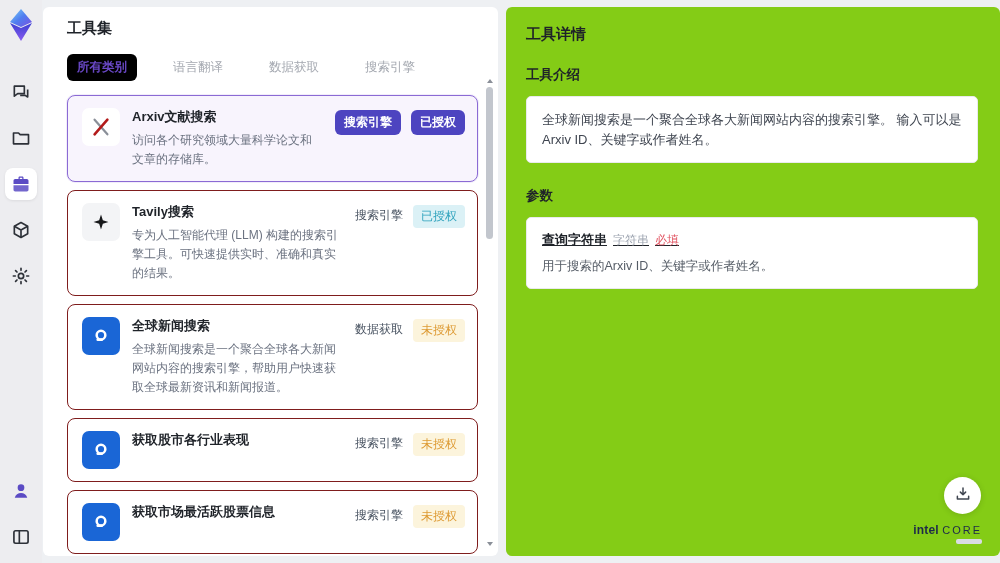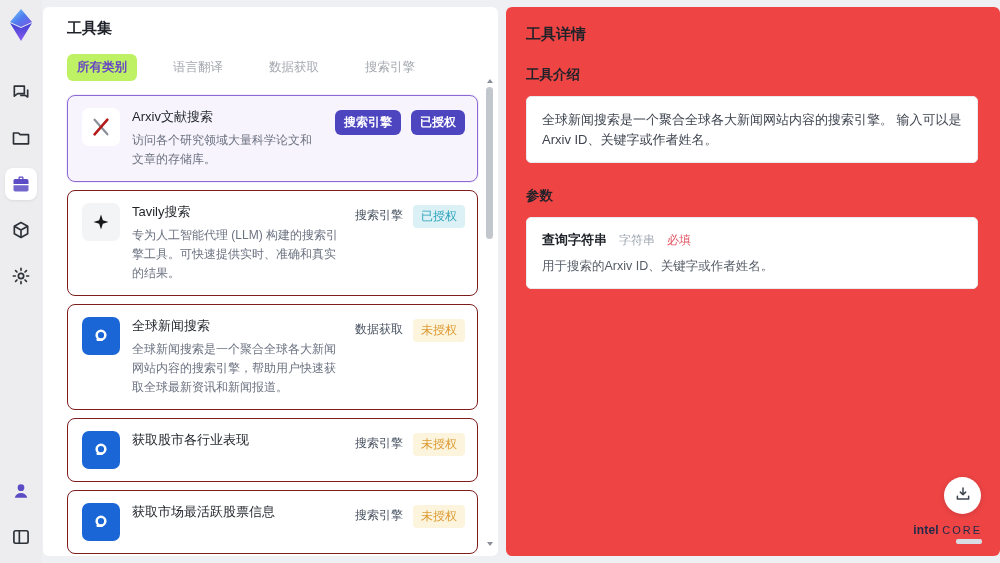--- a/index.html
+++ b/index.html
@@ -11,58 +11,58 @@
   .rail { width:42px; background:#ededf0; display:flex; flex-direction:column; align-items:center; flex-shrink:0; padding:8px 0; }
   .rail-logo { width:30px; height:34px; margin-bottom:34px; }
   .rail-btn { width:32px; height:32px; border-radius:8px; display:flex; align-items:center; justify-content:center; margin-bottom:14px; cursor:pointer; }
   .rail-btn svg { display:block; }
   .rail-btn.active { background:#ffffff; box-shadow:0 1px 3px rgba(0,0,0,.08); }
   .rail-spacer { flex:1; }
 
   
   .main { flex:1; display:flex; gap:8px; padding:7px 0 7px 1px; min-width:0; }
   .left-panel { width:455px; background:#ffffff; border-radius:6px; position:relative; display:flex; flex-direction:column; overflow:hidden; flex-shrink:0; }
-  .right-panel { flex:1; background:#ef4444; border-radius:6px; position:relative; padding:18px 22px 0 20px; overflow:hidden; }
+  .right-panel { flex:1; background:#84cc16; border-radius:6px; position:relative; padding:18px 22px 0 20px; overflow:hidden; }
 
   
   .lp-title { font-size:15px; font-weight:bold; padding:12px 24px 0 24px; }
   .tabs { display:flex; align-items:center; gap:26px; padding:16px 24px 12px 24px; }
   .tab { font-size:12.5px; color:#a4a8b0; cursor:pointer; padding:5px 10px; border-radius:6px; white-space:nowrap; }
-  .tab.active { background:#bef264; color:#6847c4; font-weight:bold; }
+  .tab.active { background:#000000; color:#6847c4; font-weight:bold; }
 
   
   .cards { flex:1; overflow:hidden; padding:2px 20px 0 24px; display:flex; flex-direction:column; gap:8px; }
   .card { background:#ffffff; border:1px solid #7f1d1d; border-radius:8px; padding:12px 12px 12px 14px; display:flex; gap:12px; cursor:pointer; flex-shrink:0; }
   .card.selected { border:1.5px solid #8b6ad4; background:#f8f4fd; box-shadow:0 0 0 1px rgba(139,106,212,.12); }
   .tool-ic { width:38px; height:38px; border-radius:7px; background:#f3f4f6; display:flex; align-items:center; justify-content:center; flex-shrink:0; }
   .tool-ic.white { background:#ffffff; }
   .tool-ic.blue { background:#1a66d6; }
   .card-body { flex:1; min-width:0; }
-  .card-title { font-size:13px; font-weight:normal; margin-bottom:5px; color:#1f2329; }
+  .card-title { font-size:13px; font-weight:bold; margin-bottom:5px; color:#1f2329; }
   .card-desc { font-size:12px; color:#6b7280; line-height:1.58; }
   .card-meta { display:flex; align-items:flex-start; gap:10px; flex-shrink:0; padding-top:2px; }
   .cat-plain { font-size:12px; color:#4b5563; padding-top:2px; white-space:nowrap; }
   .badge { font-size:12px; border-radius:4px; padding:3px 8px; white-space:nowrap; }
   .badge.solid { background:#4d44c0; color:#ffffff; border-radius:6px; padding:4px 9px; font-weight:bold; }
   .badge.cyan { background:#dbf1f6; color:#2fa3bd; }
   .badge.yellow { background:#fcf4dc; color:#dd9a33; }
 
   
   .scrollbar { position:absolute; right:5px; top:72px; bottom:10px; width:7px; }
   .scroll-thumb { position:absolute; top:8px; left:0; width:7px; height:152px; background:#c2c6cd; border-radius:4px; cursor:pointer; }
   .scroll-arrow { position:absolute; left:1px; width:0; height:0; border-left:3px solid transparent; border-right:3px solid transparent; }
   .scroll-arrow.up { top:0; border-bottom:4px solid #8a8f98; }
   .scroll-arrow.down { bottom:0; border-top:4px solid #8a8f98; }
 
   
   .rp-title { font-size:15px; font-weight:bold; margin-bottom:22px; }
   .rp-sub { font-size:13.5px; font-weight:bold; margin-bottom:12px; }
   .rp-box { background:#ffffff; border:1px solid #e9eaed; border-radius:5px; padding:13px 15px; margin-bottom:24px; }
   .rp-intro-text { font-size:13px; color:#3f4550; line-height:1.5; }
-  .param-head { display:flex; align-items:baseline; gap:12px; margin-bottom:9px; }
+  .param-head { display:flex; align-items:baseline; gap:6px; margin-bottom:9px;text-decoration:underline; }
   .param-name { font-size:13px; font-weight:bold; color:#1f2329; }
   .param-type { font-size:12px; color:#9ca3af; }
   .param-req { font-size:12px; color:#e25563; }
   .param-desc { font-size:12.5px; color:#555c66; }
 
   
   .fab { position:absolute; right:19px; bottom:42px; width:37px; height:37px; border-radius:50%; background:#ffffff; box-shadow:0 1px 6px rgba(0,0,0,.14); display:flex; align-items:center; justify-content:center; cursor:pointer; }
   .intel { position:absolute; right:18px; bottom:12px; text-align:right; color:#1e2a4a; }
   .intel-line { font-size:12px; white-space:nowrap; }
   .intel-line .i1 { font-weight:bold; letter-spacing:.2px; }

